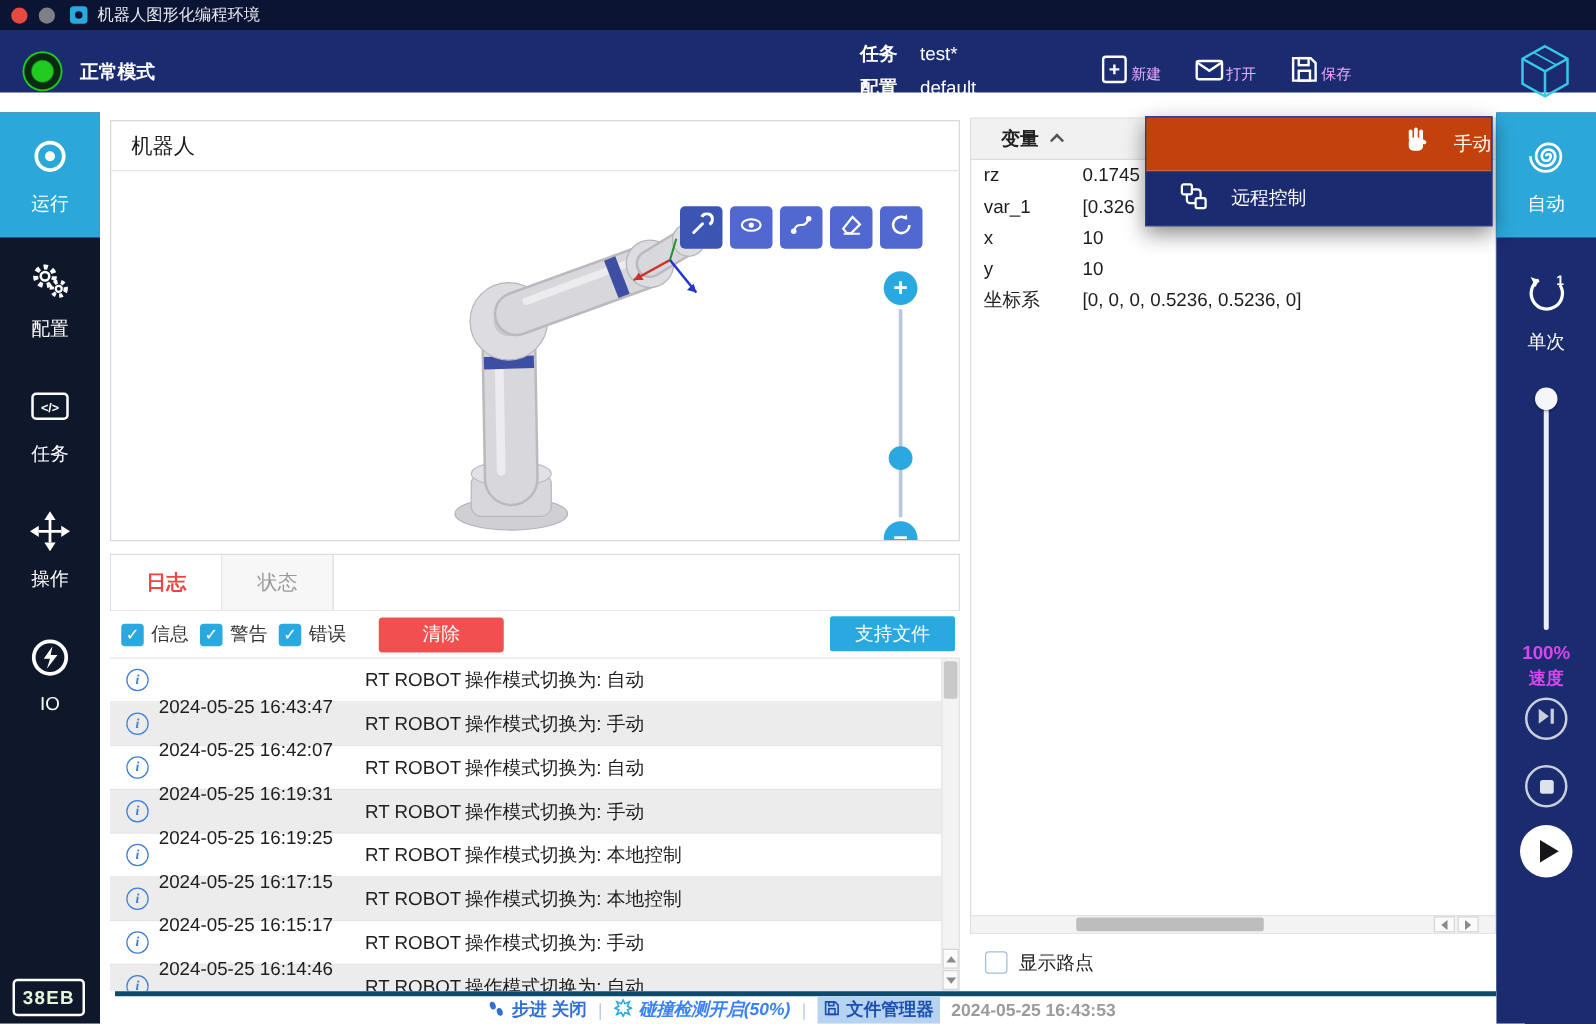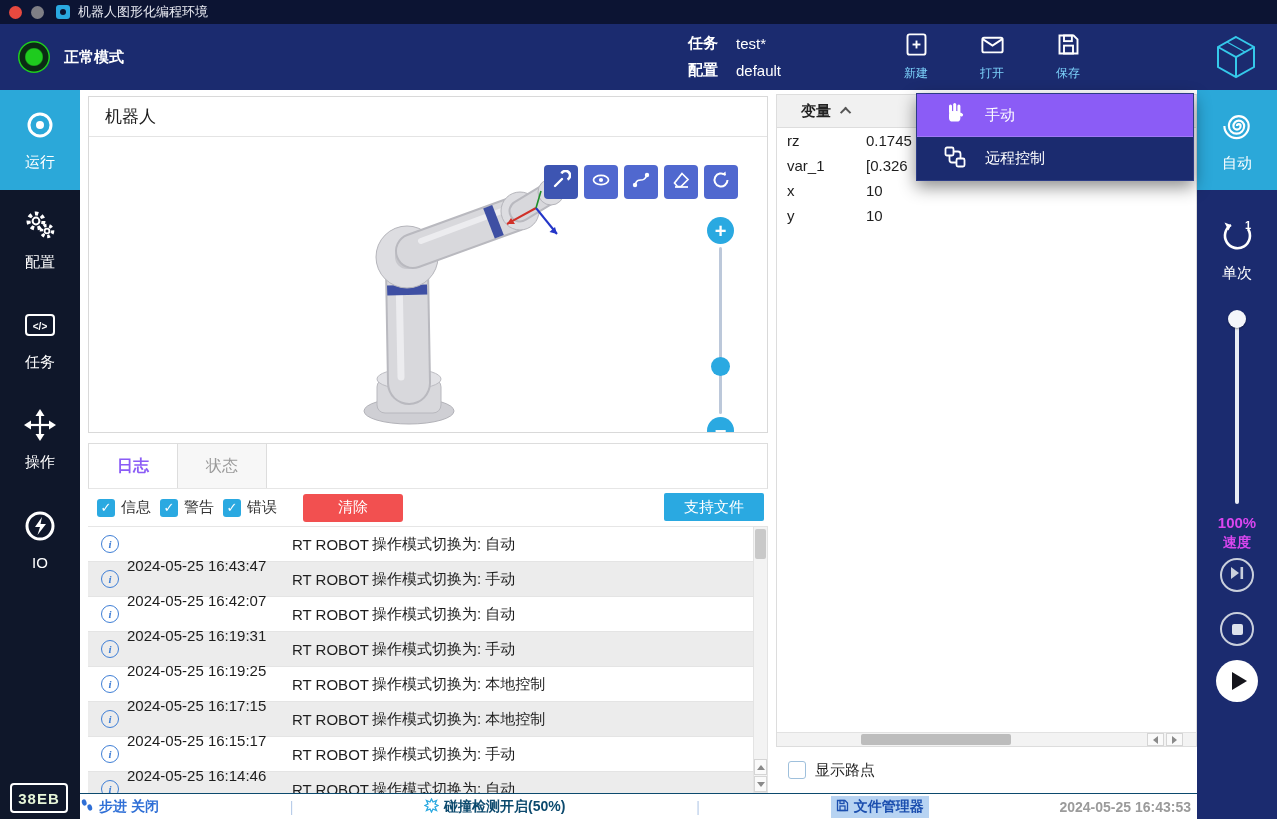--- a/index.html
+++ b/index.html
@@ -11,30 +11,30 @@
   }
   
   .titlebar { position:absolute; left:0; top:0; width:100%; height:24px; background:#0c1433; display:flex; align-items:center; }
   .win-dot { width:13px; height:13px; border-radius:50%; margin-left:9px; }
   .win-close { background:#e6493f; }
   .win-min { background:#7f7f85; }
   .app-icon { width:14px; height:14px; margin-left:12px; border-radius:3px; background:#2aa9e1; position:relative; }
   .app-icon::after { content:""; position:absolute; left:4px; top:4px; width:6px; height:6px; border-radius:50%; background:#0c1433; }
   .titlebar-title { color:#e8eaf2; font-size:13px; margin-left:8px; }
   
-  .header { position:absolute; left:0; top:24px; width:100%; height:66px; background:#1b2b6f; }
+  .header { position:absolute; left:0; top:24px; width:100%; height:50px; background:#1b2b6f; }
   .mode-indicator { position:absolute; left:18px; top:17px; width:32px; height:32px; border-radius:50%;
     background:radial-gradient(circle,#1ecb1e 0 36%,#0b2a14 42% 62%,#1ecb1e 66% 100%); }
   .mode-text { position:absolute; left:64px; top:24px; color:#fff; font-size:15px; font-weight:bold; }
   .hdr-meta { position:absolute; left:688px; top:6px; color:#fff; font-size:15px; }
   .hdr-meta .row { display:flex; align-items:center; height:27px; }
   .hdr-meta .lbl { font-weight:bold; width:42px; }
   .hdr-meta .val { margin-left:6px; }
   .hdr-actions { position:absolute; left:878px; top:7px; display:flex; }
-  .hdr-action { width:76px; height:54px; display:flex; flex-direction:column; align-items:center; color:#7dd3fc; cursor:pointer; }
+  .hdr-action { width:76px; height:54px; display:flex; flex-direction:row; align-items:center; color:#f0abfc; cursor:pointer; }
   .hdr-action svg { width:27px; height:27px; }
   .hdr-action .alabel { font-size:12px; margin-top:3px; }
   .brand-logo { position:absolute; right:16px; top:8px; width:50px; height:50px; }
   
   .left-sidebar { position:absolute; left:0; top:90px; width:80px; bottom:0; background:#0f172a; }
   .nav-item { height:100px; display:flex; flex-direction:column; align-items:center; justify-content:center; color:#fff; cursor:pointer; }
   .nav-item.active { background:#2ba8d9; }
   .nav-item svg { width:34px; height:34px; }
   .nav-item .nlabel { font-size:15px; margin-top:7px; }
   .sidebar-badge { position:absolute; left:10px; bottom:6px; width:58px; height:30px; border:2px solid #fff; border-radius:4px;
@@ -73,21 +73,21 @@
   .zoom-btn { position:absolute; left:0; width:27px; height:27px; border-radius:50%; background:#2aa9e1; color:#fff; font-size:20px; font-weight:bold;
     display:flex; align-items:center; justify-content:center; cursor:pointer; line-height:1; }
   .zoom-in { top:0; }
   .zoom-out { top:200px; }
   .zoom-track { position:absolute; left:12px; top:30px; width:3px; height:167px; background:#bcc8da; border-radius:2px; }
   .zoom-handle { position:absolute; left:4px; top:140px; width:19px; height:19px; border-radius:50%; background:#2aa9e1; cursor:pointer; }
   
   .log-section { position:absolute; left:8px; top:353px; width:680px; bottom:0; }
   .tabs { height:46px; display:flex; border:1px solid #ddd; border-bottom:1px solid #e6e6e6; background:#fff; }
   .tab { width:89px; display:flex; align-items:center; justify-content:center; font-size:16px; cursor:pointer; border-right:1px solid #ddd; }
-  .tab.active { background:#fff; color:#8b5cf6; font-weight:bold; }
+  .tab.active { background:#fff; color:#ef4444; font-weight:bold; }
   .tab.inactive { background:#f7f7f7; color:#9a9a9a; }
   .filterbar { position:relative; height:37px; display:flex; align-items:center; padding-left:9px; gap:9px; background:#fff; }
   .chk { width:18px; height:18px; border-radius:3px; display:flex; align-items:center; justify-content:center; cursor:pointer; }
   .chk.checked { background:#2aa9e1; color:#fff; font-size:13px; font-weight:bold; }
   .chk-label { font-size:15px; color:#333; margin-left:-3px; }
   .clear-btn { width:100px; height:28px; margin-left:17px; background:#f25050; color:#fff; font-size:15px; border-radius:3px;
     display:flex; align-items:center; justify-content:center; cursor:pointer; }
   .support-btn { position:absolute; right:4px; top:4px; width:100px; height:28px; background:#2aa9e1; color:#fff; font-size:15px; border-radius:2px;
     display:flex; align-items:center; justify-content:center; cursor:pointer; }
   .log-list { position:absolute; left:0; right:15px; top:83px; bottom:0; overflow:hidden; border-top:1px solid #e6e6e6; }
@@ -117,33 +117,33 @@
   .h-thumb { position:absolute; left:84px; top:1px; width:150px; height:11px; background:#bdbdbd; border-radius:2px; }
   .h-arrow { position:absolute; top:0; width:17px; height:13px; background:#fafafa; border:1px solid #d5d5d5; display:flex; align-items:center; justify-content:center; cursor:pointer; }
   .h-arrow.left { right:32px; }
   .h-arrow.right { right:13px; }
   .tri-left { width:0; height:0; border-top:4px solid transparent; border-bottom:4px solid transparent; border-right:5px solid #8a8a8a; }
   .tri-right { width:0; height:0; border-top:4px solid transparent; border-bottom:4px solid transparent; border-left:5px solid #8a8a8a; }
   .waypoints { position:absolute; left:696px; bottom:8px; height:30px; display:flex; align-items:center; padding-left:12px; gap:9px; }
   .chk.unchecked { background:#fff; border:1.5px solid #9fc0dc; }
   .wp-label { font-size:15px; color:#1e1e1e; }
   
-  .statusbar { position:absolute; left:80px; right:80px; bottom:0; height:26px; background:#fff; border-top:1px solid #0c4a6e;
-    display:flex; align-items:center; justify-content:space-between; padding-right:6px; gap:9px; font-size:14px; font-weight:bold; }
+  .statusbar { position:absolute; left:92px; right:80px; bottom:0; height:26px; background:#fff; border-top:4px solid #0c4a6e;
+    display:flex; align-items:center; justify-content:center; padding-right:6px; gap:9px; font-size:14px; font-weight:bold; }
   .sb-group { display:flex; align-items:center; gap:5px; cursor:pointer; }
   .sb-step { color:#2f6fd6; }
-  .sb-collision { color:#0c4a6e; }
+  .sb-collision { color:#3b82f6;font-style:italic; }
   .sb-file { background:#b7d3f2; color:#1c4faf; padding:2px 5px; }
   .sb-sep { color:#b9cde9; font-weight:normal; }
   .sb-time { color:#9b9b9b; }
   
   .dropdown { position:absolute; left:916px; top:93px; width:278px; background:#1b2b6f; border:1px solid #2c3c86;
     box-shadow:0 6px 16px rgba(0,0,0,.45); z-index:100; }
   .menu-item { height:43px; display:flex; align-items:center; padding-left:26px; gap:18px; color:#fff; font-size:15px; cursor:pointer; }
-  .menu-item.hover { background:#8b5cf6; border-bottom:1px solid rgba(255,255,255,.18); }
+  .menu-item.hover { background:#c2410c; border-bottom:1px solid rgba(255,255,255,.18);justify-content:flex-end; }
   .menu-item svg { width:24px; height:24px; }
 </style>
 </head>
 <body>
 
 <div class="app">
 
   <div class="titlebar">
     <div class="win-dot win-close"></div>
     <div class="win-dot win-min"></div>
@@ -443,20 +443,24 @@
         <span class="var-value">[0.326</span>
       </div>
       <div class="var-row">
         <span class="var-name">x</span>
         <span class="var-value">10</span>
       </div>
       <div class="var-row">
         <span class="var-name">y</span>
         <span class="var-value">10</span>
       </div>
+      <div class="var-row">
+        <span class="var-name">坐标系</span>
+        <span class="var-value">[0, 0, 0, 0.5236, 0.5236, 0]</span>
+      </div>
       <div class="h-scrollbar">
         <div class="h-thumb"></div>
         <div class="h-arrow left">
             <span class="tri-left"></span>
           </div>
         <div class="h-arrow right">
             <span class="tri-right"></span>
           </div>
       </div>
     </div>

